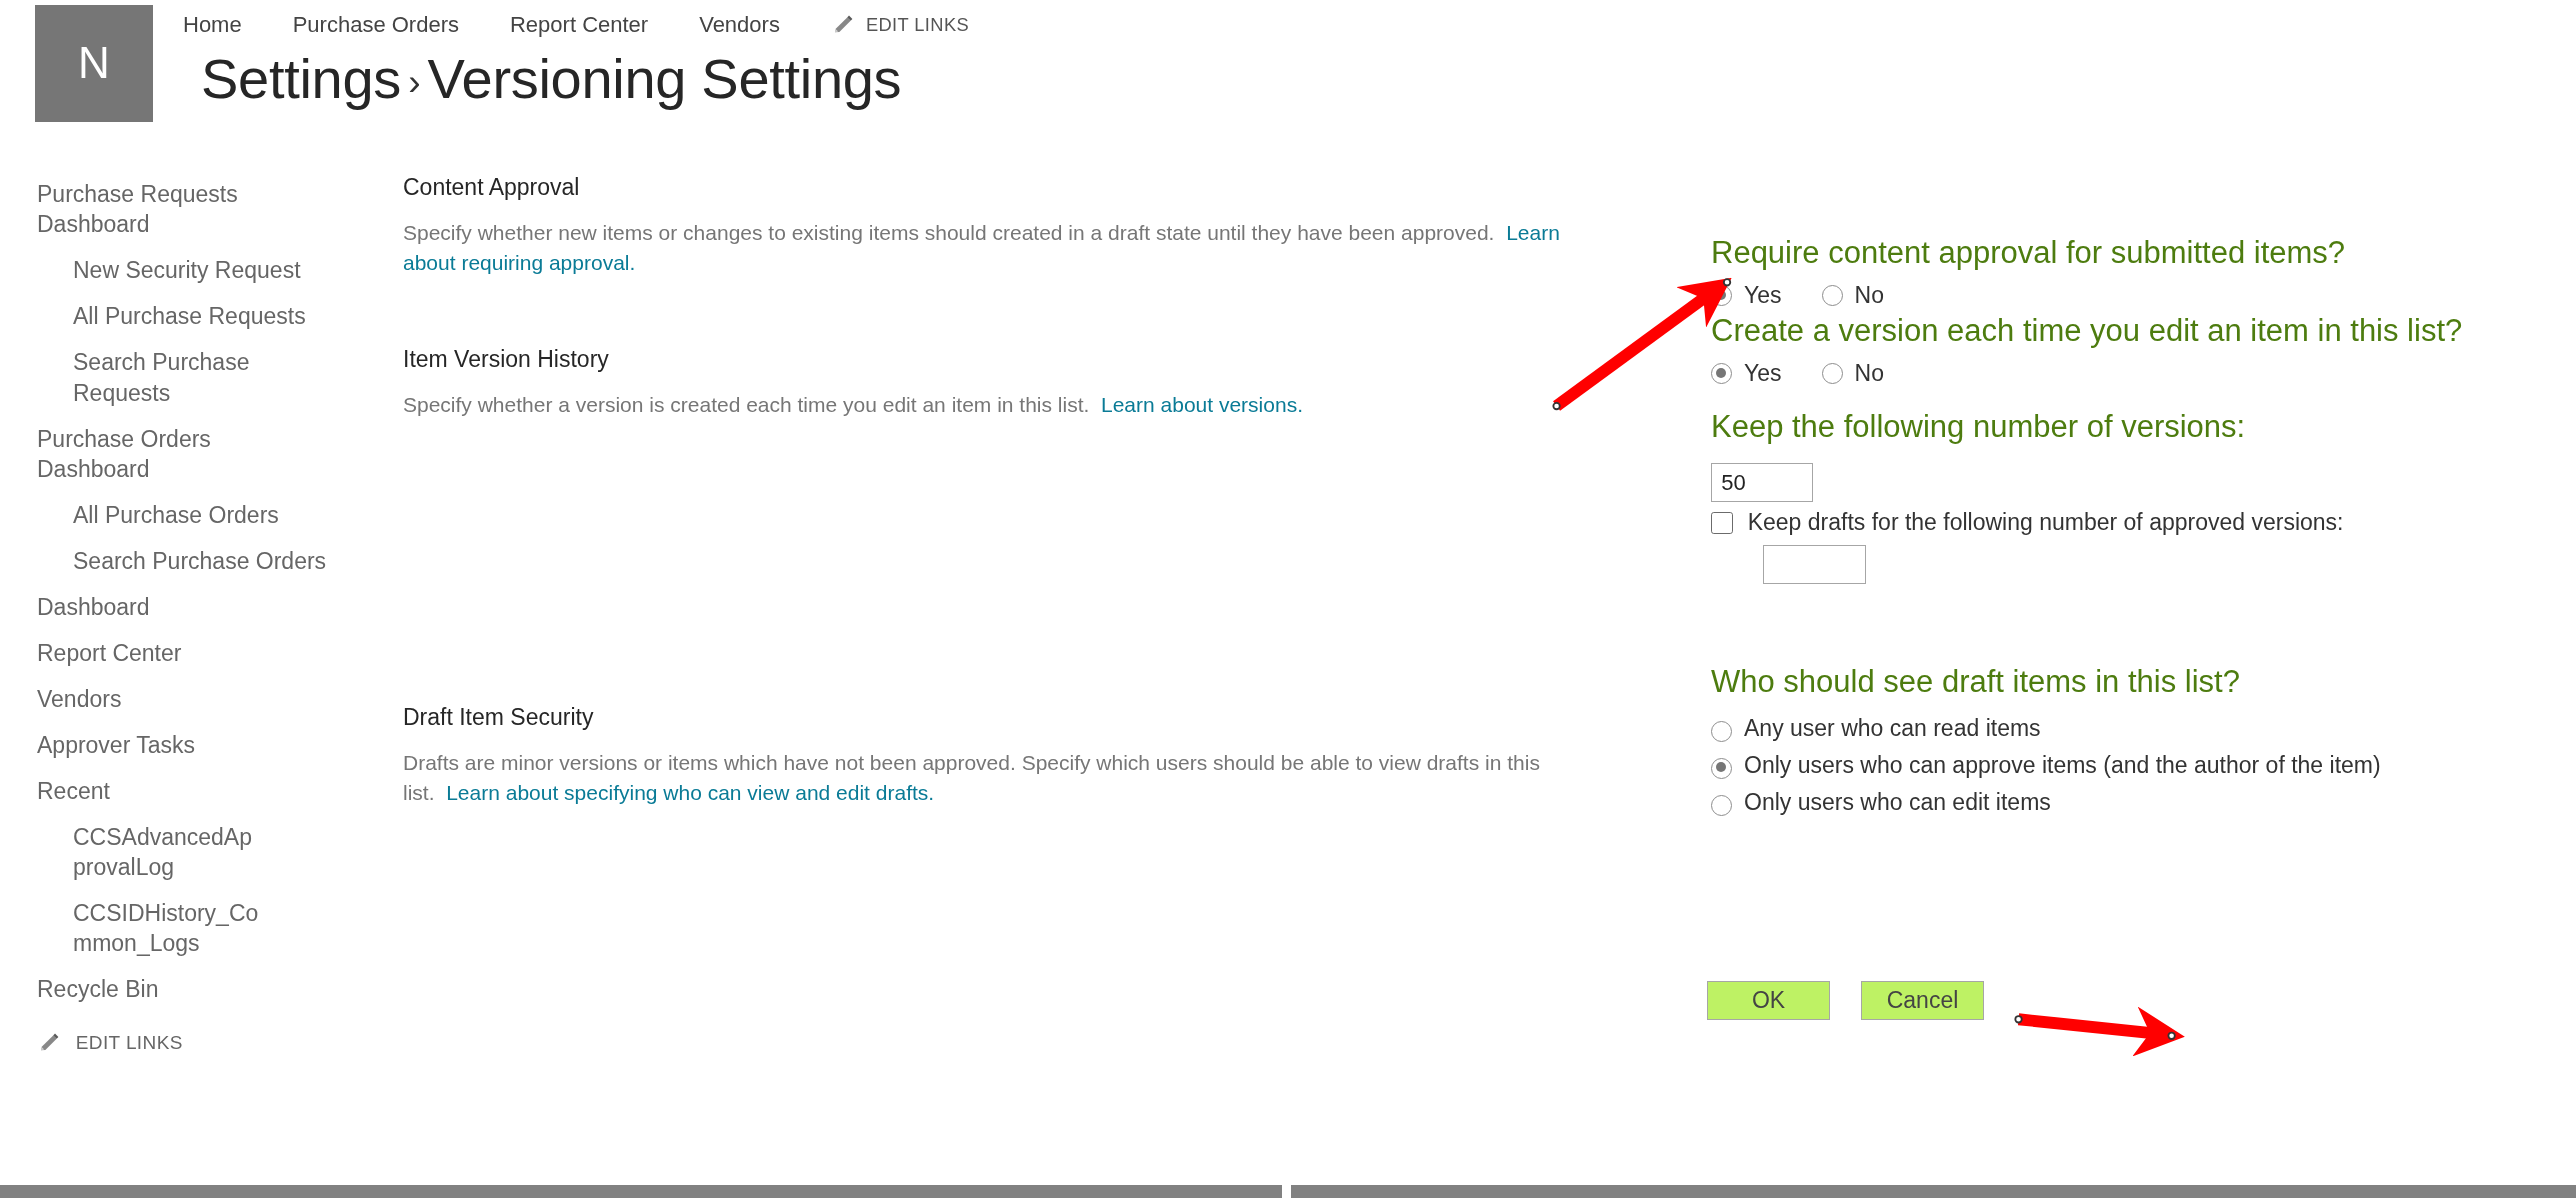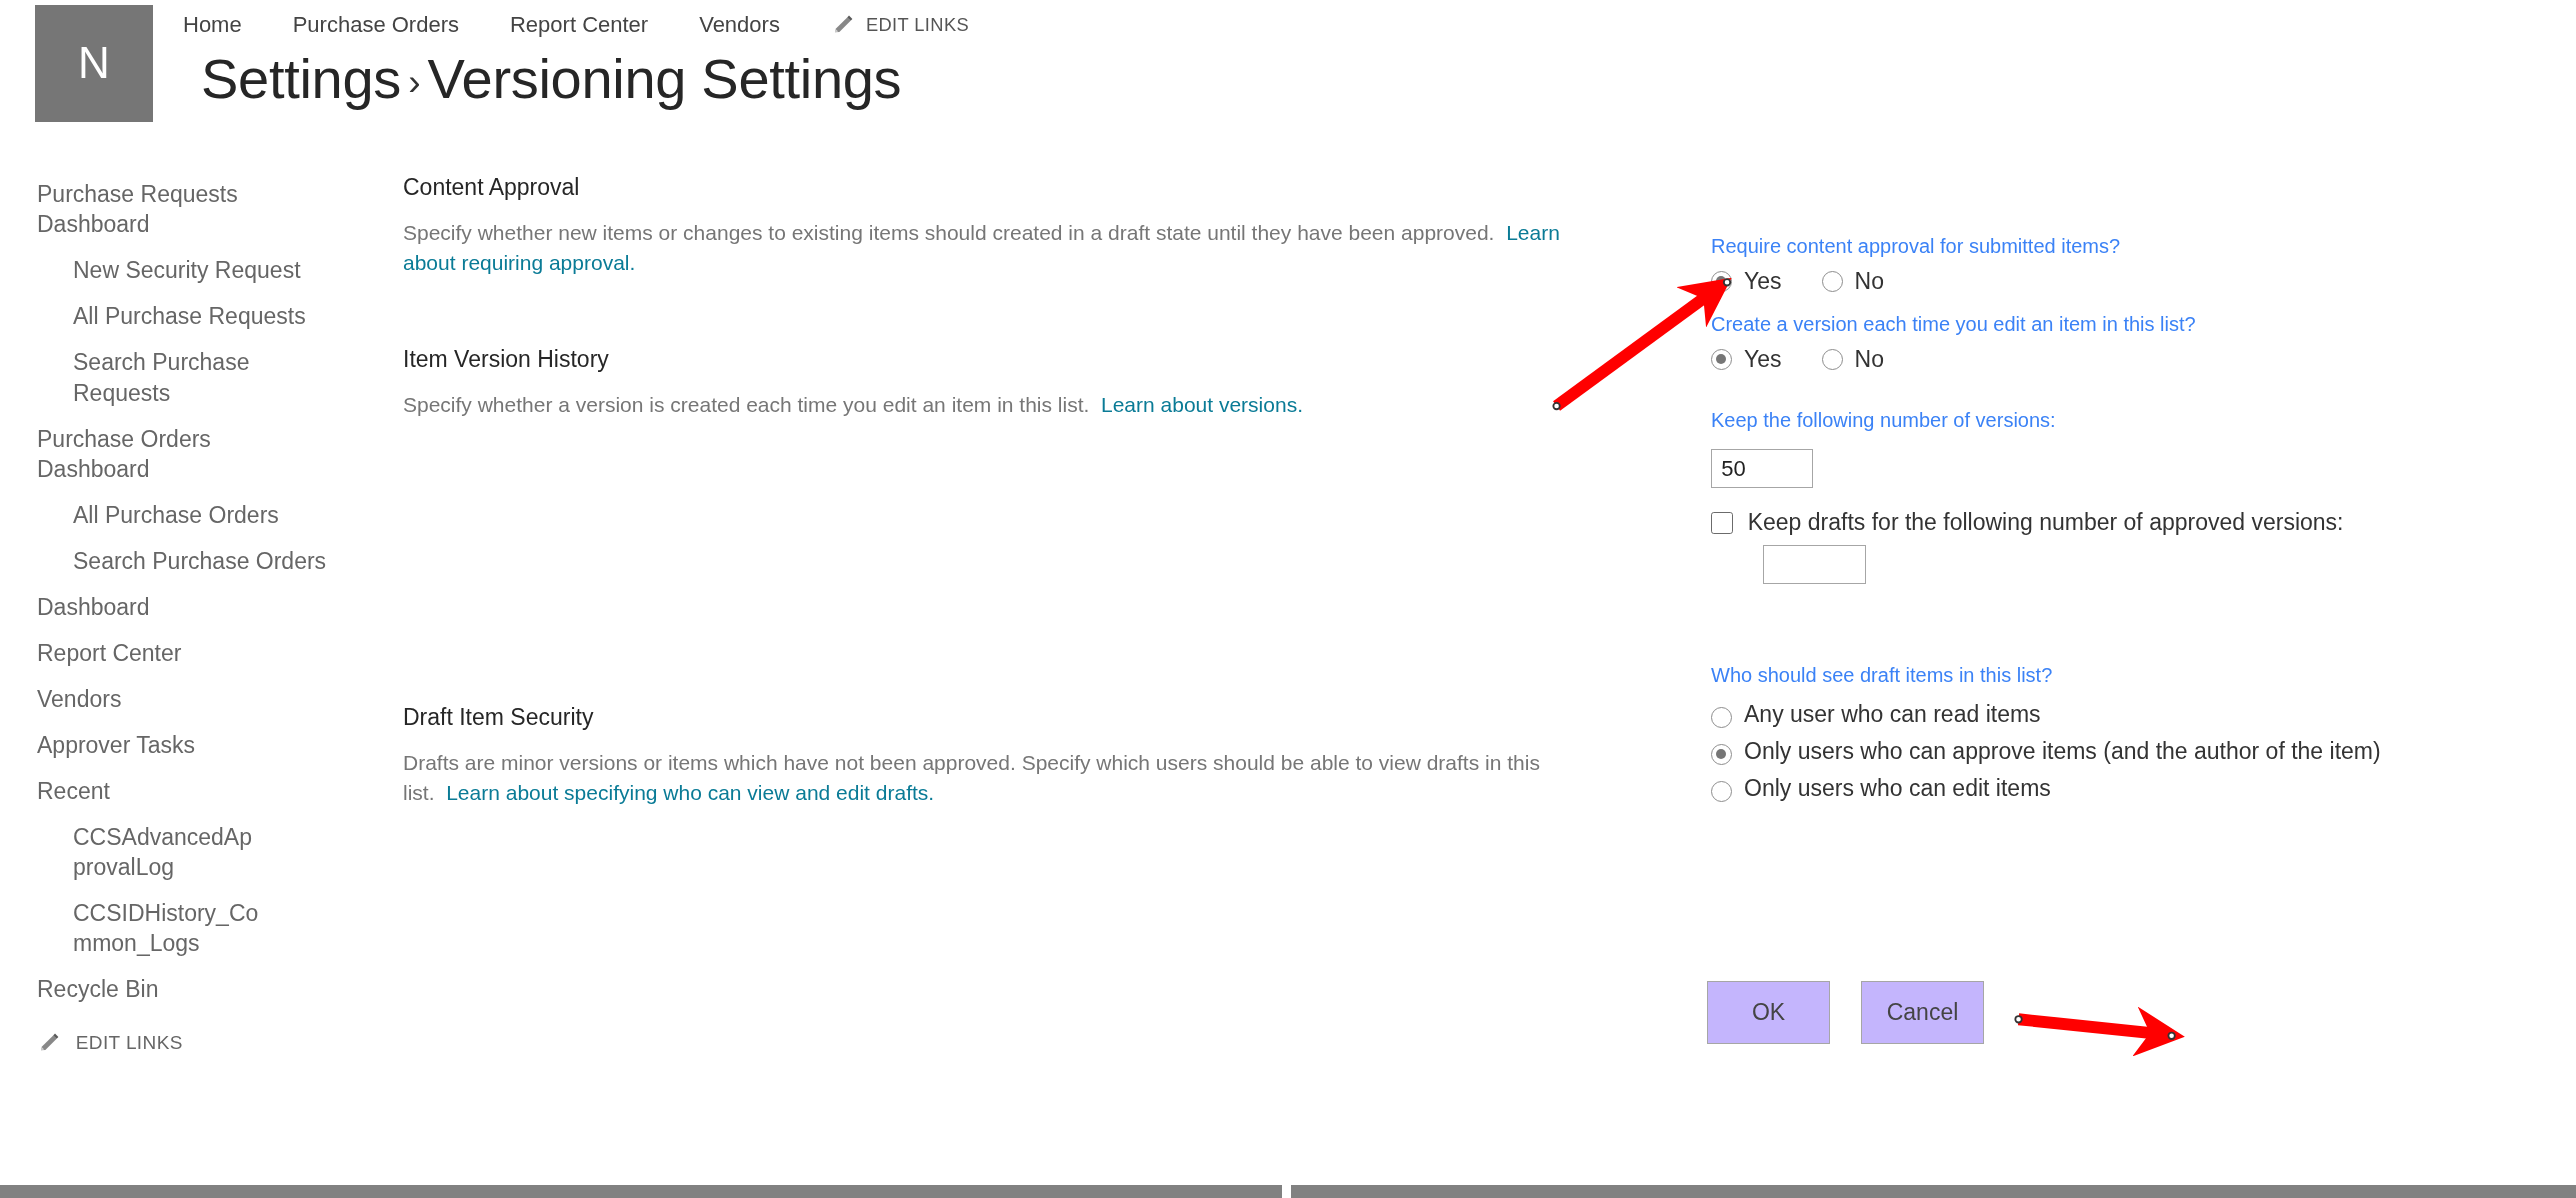--- a/index.html
+++ b/index.html
@@ -155,22 +155,22 @@
 
   
   .form-col {
     position: absolute;
     left: 1711px;
     top: 234px;
     width: 825px;
   }
   .field-block { position: absolute; left: 0; }
   .field-label {
-    font-size: 20px;
-    color: #3b82f6;
+    font-size: 31px;
+    color: #4d7c0f;
     line-height: 1.25;
     white-space: nowrap;
     margin: 0 0 9.2px 0;
   }
   .radio-row {
     display: flex;
     align-items: center;
   }
   .radio-opt {
     display: flex;
@@ -240,23 +240,23 @@
   .btn-row {
     position: absolute;
     left: 1707px;
     top: 981px;
     display: flex;
   }
   .btn {
     font-family: "Liberation Sans", sans-serif;
     font-size: 23px;
     color: #444444;
-    background: #c4b5fd;
+    background: #bef264;
     border: 1.8px solid #a6a6a6;
-    height: 63px;
+    height: 39px;
     min-width: 123px;
     padding: 0 20px;
     box-sizing: border-box;
     cursor: pointer;
   }
   .btn-ok     { position: absolute; left: 0px; }
   .btn-cancel { position: absolute; left: 154px; }
 
   
   .bottom-strip {

